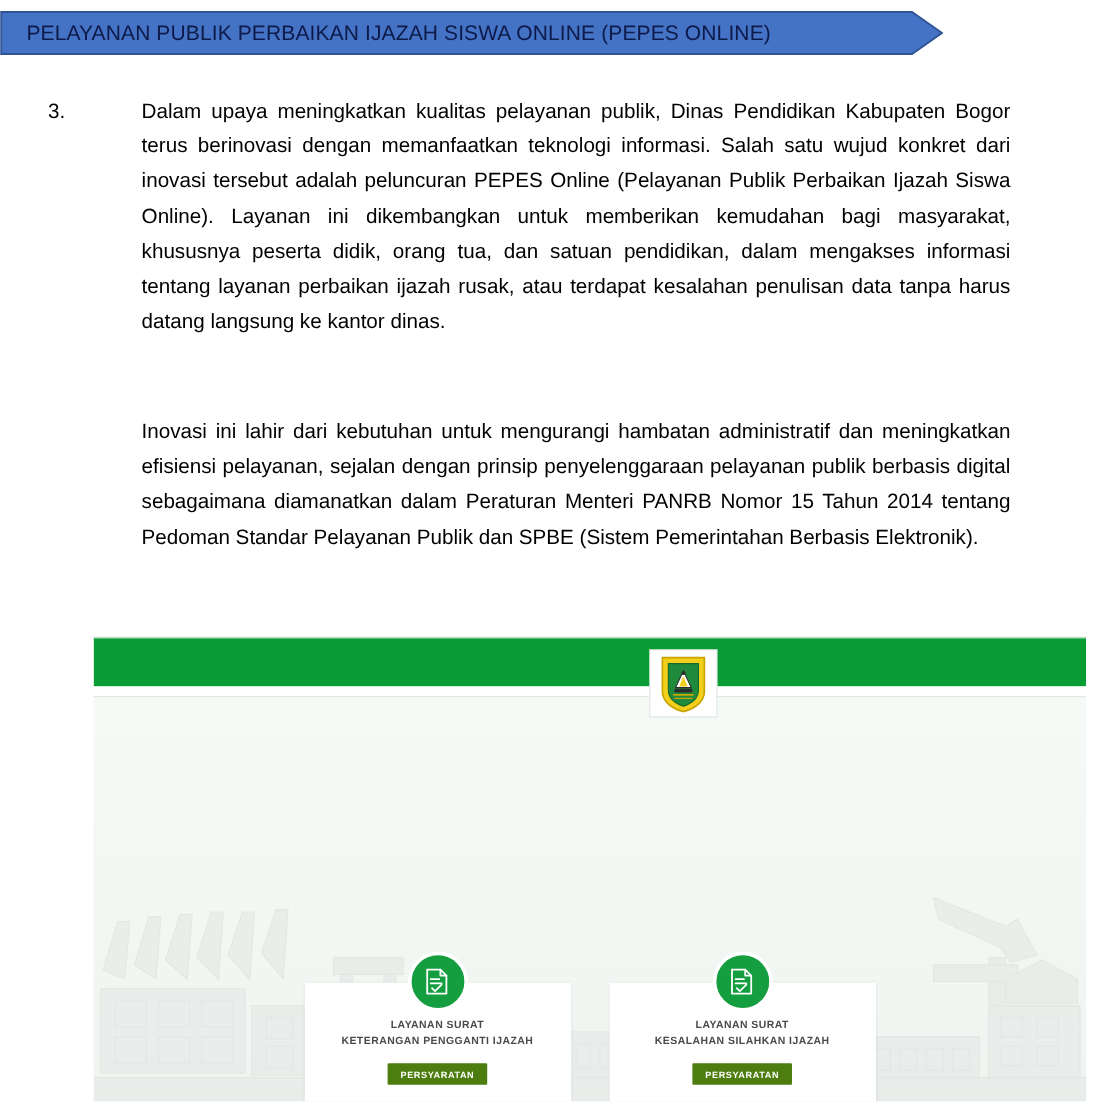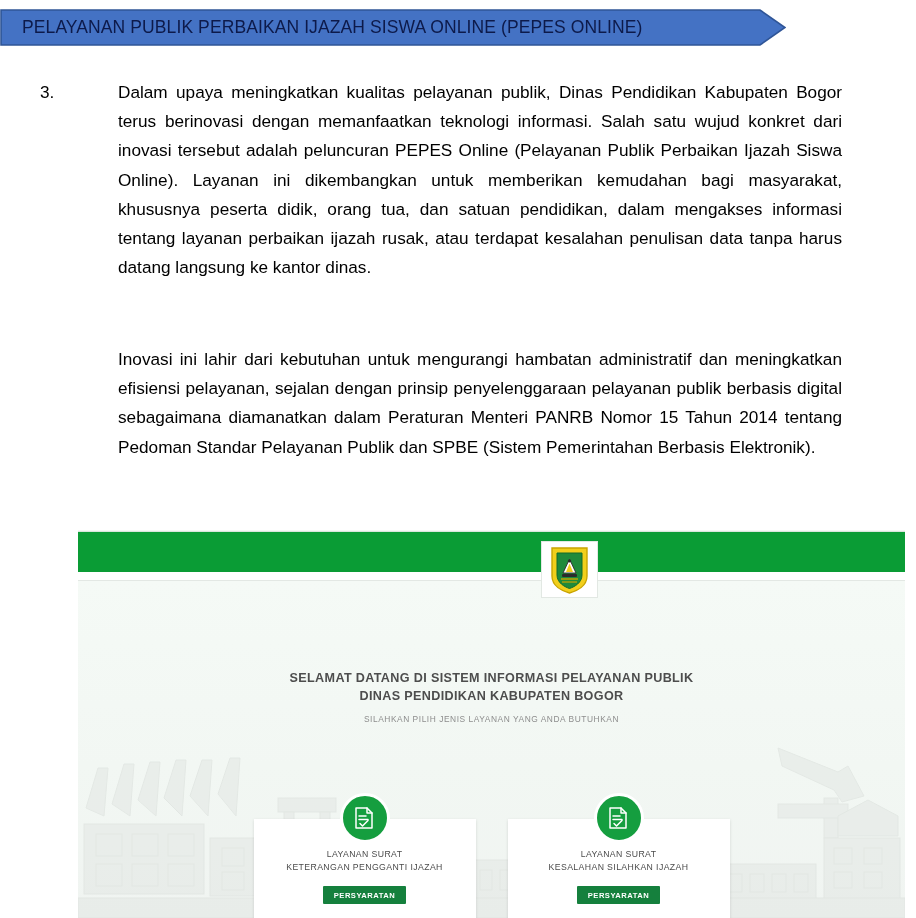--- a/index.html
+++ b/index.html
@@ -216,29 +216,29 @@
     border-radius: 50%;
     background: #159e3f;
     border: 3px solid #ffffff;
     box-sizing: border-box;
     display: flex;
     align-items: center;
     justify-content: center;
   }
   .card-title {
     font-size: 8.7px;
-    font-weight: normal;
+    font-weight: bold;
     color: #4a4a4a;
     letter-spacing: 0.4px;
     line-height: 13px;
   }
   .card-btn {
     margin-top: 12px;
     display: inline-block;
-    background: #15803d;
+    background: #4d7c0f;
     color: #ffffff;
     font-size: 7.6px;
     font-weight: bold;
     letter-spacing: 0.5px;
     padding: 5px 11px 4px 11px;
     border: 0;
     border-radius: 1px;
     cursor: pointer;
     font-family: "Liberation Sans", sans-serif;
   }
@@ -322,25 +322,20 @@
         <rect x="756" y="134" width="18" height="16"></rect>
         <rect x="786" y="134" width="18" height="16"></rect>
         <path d="M760,78 L790,62 L820,78 L820,98 L760,98 Z"></path>
         <rect x="200" y="60" width="58" height="14"></rect>
         <rect x="206" y="74" width="10" height="30"></rect>
         <rect x="242" y="74" width="10" height="30"></rect>
         <rect x="0" y="160" width="827" height="20"></rect>
       </g>
     </svg>
 
-    <div class="welcome">
-      <div class="welcome-l1">SELAMAT DATANG DI SISTEM INFORMASI PELAYANAN PUBLIK</div>
-      <div class="welcome-l2">DINAS PENDIDIKAN KABUPATEN BOGOR</div>
-      <div class="welcome-sub">SILAHKAN PILIH JENIS LAYANAN YANG ANDA BUTUHKAN</div>
-    </div>
 
 
     <div class="cards">
 
       <div class="card">
         <div class="card-icon">
           <svg width="24" height="26" viewBox="0 0 24 26" fill="none" stroke="#ffffff" stroke-width="1.5" stroke-linecap="round" stroke-linejoin="round">
             <path d="M3 3 H14 L19 8 V23 H3 Z"></path>
             <path d="M14 3 V8 H19"></path>
             <path d="M6 11 H13"></path>

